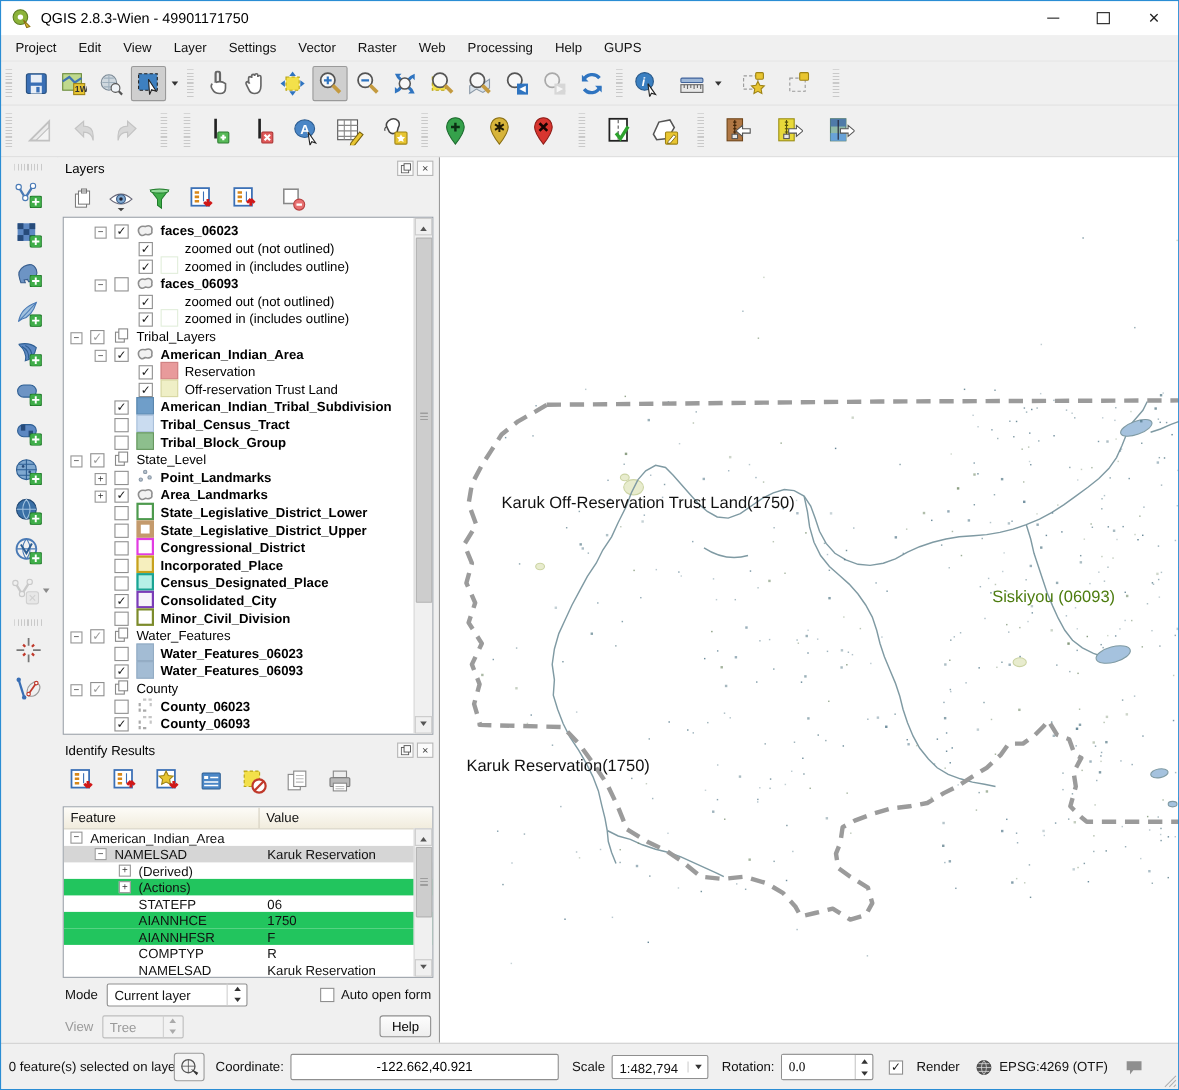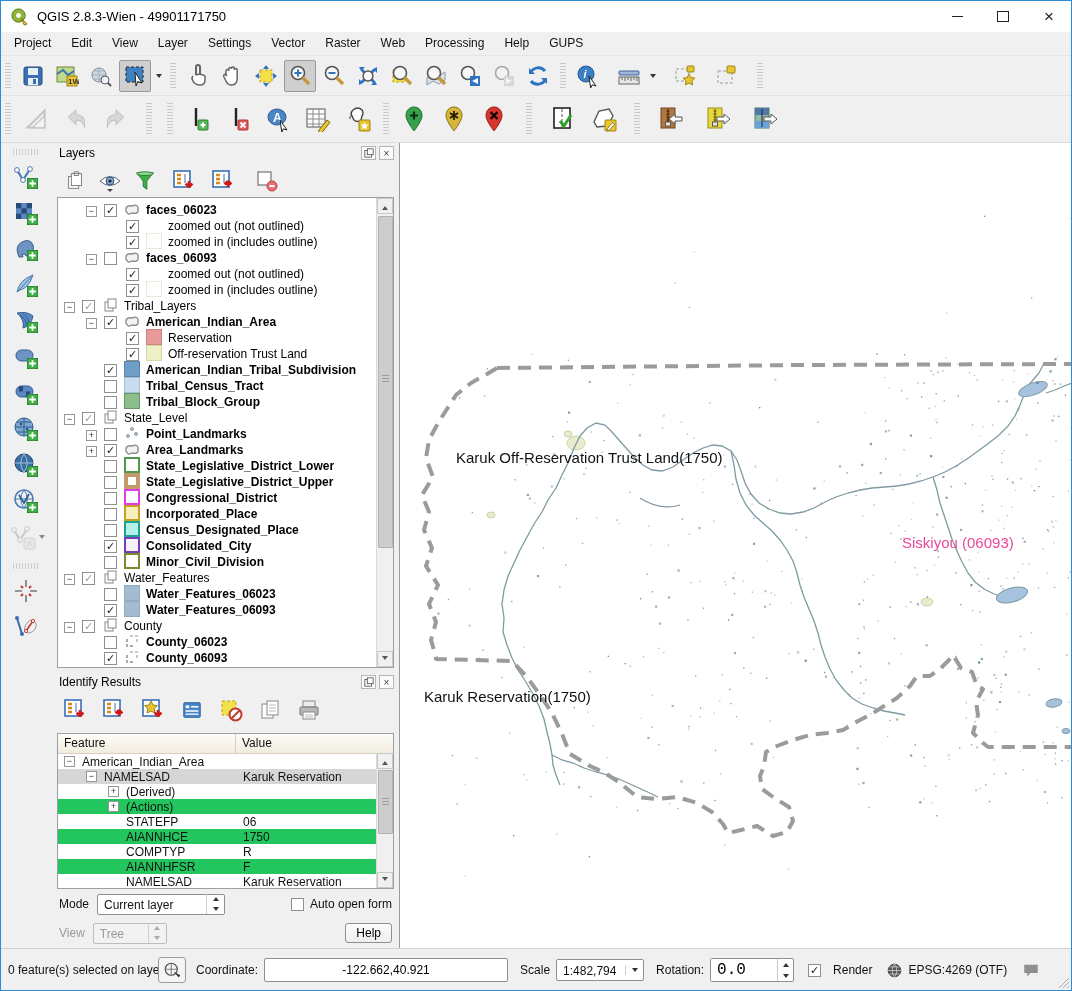--- a/index.html
+++ b/index.html
@@ -84,21 +84,21 @@
   .combo.dis{border-color:#bdbdbd;background:#f2f2f2;color:#9a9a9a}
   .btn{border:1px solid #8f8f8f;border-radius:3px;background:linear-gradient(#fdfdfd,#eeeeee);padding:2px 10px;font-size:12px}
   
   #map{position:absolute;left:399px;top:143px;width:673px;height:805px;background:#fff;border-left:1px solid #9a9a9a;box-sizing:border-box}
   .maplabel{position:absolute;font-size:15px;white-space:nowrap}
   
   #statusbar{position:absolute;left:0;top:948px;width:1072px;height:43px;background:#f0f0f0;border-top:1px solid #d2d2d2;display:flex;align-items:center;padding:0 8px;box-sizing:border-box;font-size:12px}
   #statusbar .seltext{width:150px;overflow:hidden;white-space:nowrap;flex:none}
   .sbtn{width:26px;height:24px;border:1px solid #9a9a9a;border-radius:3px;background:#f4f4f4;display:flex;align-items:center;justify-content:center;flex:none}
   #coordinput{width:238px;height:20px;text-align:center;font-size:12px;border:1px solid #8f8f8f;border-radius:2px;font-family:inherit}
-  #rotinput{width:58px;height:20px;font-size:16px;border:none;outline:none;padding-left:6px;font-family:Liberation Mono, monospace}
+  #rotinput{width:58px;height:20px;font-size:12px;border:none;outline:none;padding-left:6px;font-family:Liberation Serif, serif}
   .spinbox{display:flex;border:1px solid #8f8f8f;border-radius:2px;background:#fff;height:24px;box-sizing:border-box;align-items:center}
   .spincol{display:flex;flex-direction:column;border-left:1px solid #c8c8c8;height:100%}
   .spincol span{flex:1;display:flex;align-items:center;justify-content:center;width:16px}
   .lblgap{margin-left:12px;margin-right:6px;white-space:nowrap}
   .grip{position:absolute;right:2px;bottom:2px}
 </style>
 </head>
 <body>
 
 <svg width="0" height="0" style="position:absolute">
@@ -1091,29 +1091,29 @@
     <div class="irow" style="padding-left:50px">
         <span class="exp sp"></span>
         <span>STATEFP</span>
         <span class="vcell">06</span>
       </div>
     <div class="irow alt" style="padding-left:50px">
         <span class="exp sp"></span>
         <span>AIANNHCE</span>
         <span class="vcell">1750</span>
       </div>
+    <div class="irow alt" style="padding-left:50px">
+        <span class="exp sp"></span>
+        <span>AIANNHFSR</span>
+        <span class="vcell">F</span>
+      </div>
     <div class="irow" style="padding-left:50px">
         <span class="exp sp"></span>
         <span>COMPTYP</span>
         <span class="vcell">R</span>
-      </div>
-    <div class="irow alt" style="padding-left:50px">
-        <span class="exp sp"></span>
-        <span>AIANNHFSR</span>
-        <span class="vcell">F</span>
       </div>
     <div class="irow" style="padding-left:50px">
         <span class="exp sp"></span>
         <span>NAMELSAD</span>
         <span class="vcell">Karuk Reservation</span>
       </div>
 
     <div class="scroll" style="right:0;top:19px;height:135px">
       <div class="sarr" style="top:0">
           <span class="tri-u"></span>
@@ -1639,21 +1639,21 @@
         <rect x="280.7" y="278.7" width="1.3" height="1.3" fill="#5c7f8c" opacity="0.44"></rect>
         <rect x="303.1" y="639.4" width="1.3" height="1.3" fill="#5c7f8c" opacity="0.70"></rect>
         <rect x="532.6" y="231.0" width="1.3" height="1.3" fill="#5c7f8c" opacity="0.60"></rect>
       </g>
     <g id="boundary" fill="none" stroke="#9b9b9b" stroke-width="4" stroke-dasharray="13 8" stroke-linejoin="round">
       <path d="M97,225 L400,222 672,221"></path>
       <path d="M97,225 L87,231 71,240 56,252 47,266 38,280 29,297 26,315 33,334 22,352 29,369 24,387 32,405 26,423 38,442 29,461 36,479 31,497 36,514 L36,516 112,518 L127,534 140,552 152,570 162,591 170,611 L190,623 205,630 220,640 237,654 257,656 277,654 297,660 312,669 323,681 328,690 341,687 357,683 373,693 387,689 393,678 389,664 373,654 362,646 360,633 364,623 366,609 377,603 393,597 410,592 427,590 443,587 458,578 470,572 484,563 497,555 510,543 517,533 530,533 541,525 549,517 553,512 561,525 572,529 577,543 583,546 576,559 578,572 573,590 583,600 588,604 605,604 672,604"></path>
     </g>
   </svg>
   <span class="maplabel" style="left:56px;top:306px">Karuk Off-Reservation Trust Land(1750)</span>
-  <span class="maplabel" style="left:502px;top:391px;color:#ec4899">Siskiyou (06093)</span>
+  <span class="maplabel" style="left:502px;top:391px;color:#4d7c0f">Siskiyou (06093)</span>
   <span class="maplabel" style="left:24px;top:545px">Karuk Reservation(1750)</span>
 </div>
 
 <div id="statusbar">
   <span class="seltext">0 feature(s) selected on layer fa</span>
   <span class="sbtn">
       <svg class="ic" width="18" height="18">
         <use href="#i-track"></use>
       </svg>
     </span>

